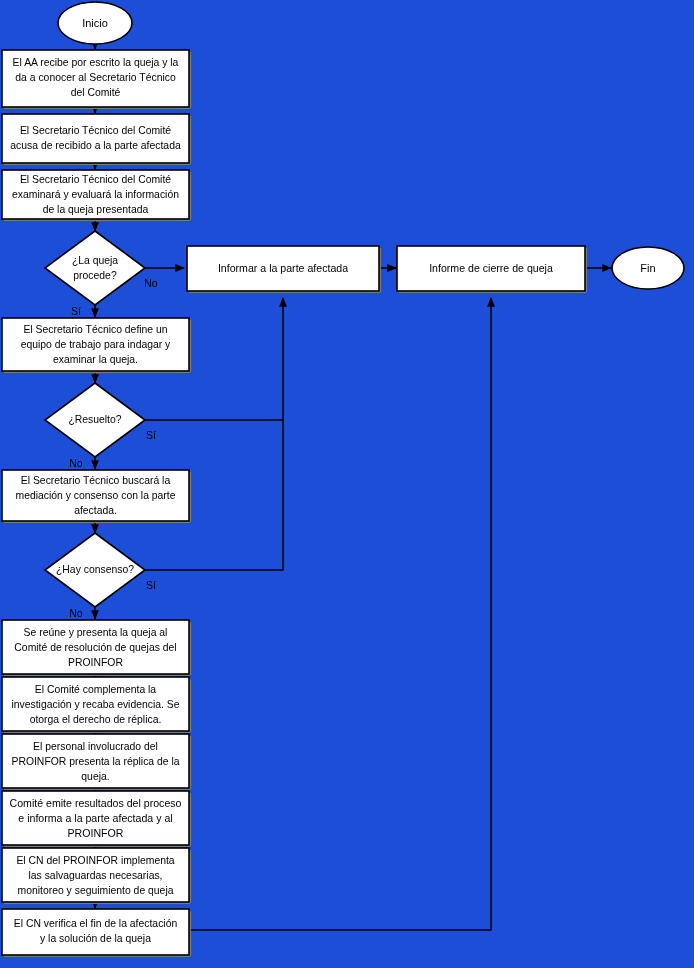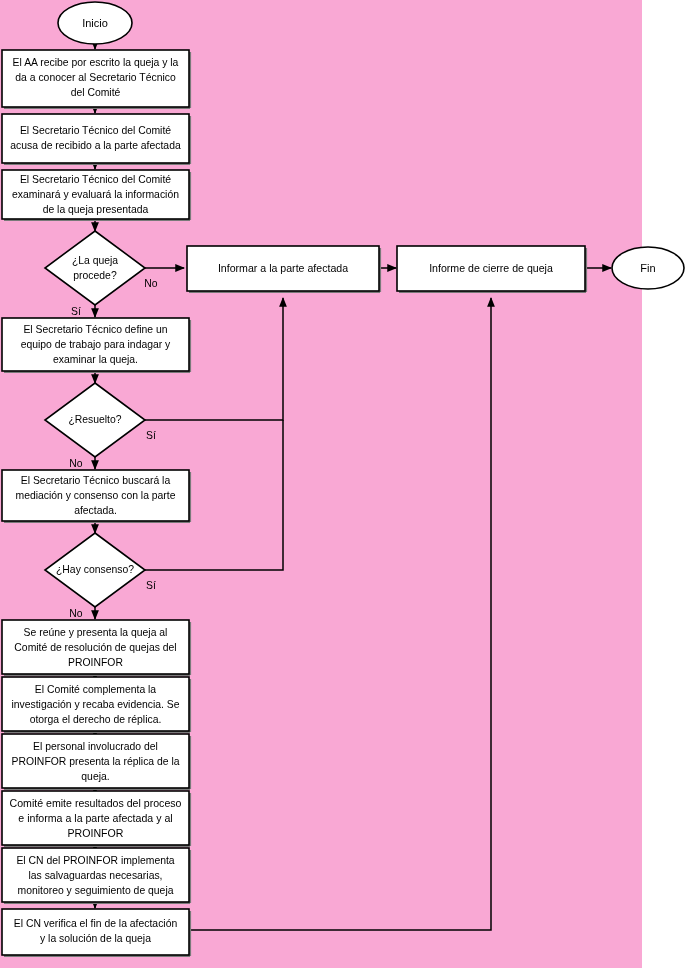--- a/index.html
+++ b/index.html
@@ -8,23 +8,23 @@
     background: #ffffff;
   }
   body {
     width: 694px;
     height: 968px;
     font-family: "Liberation Sans", sans-serif;
     overflow: hidden;
   }
   #flowchart-root {
     position: relative;
-    width: 642px;
+    width: 694px;
     height: 968px;
-    background: #f9a8d4;
+    background: #1d4ed8;
   }
   svg#flow-svg {
     display: block;
     width: 694px;
     height: 968px;
   }
   .node-shape {
     fill: #ffffff;
     stroke: #000000;
     stroke-width: 1.6;

